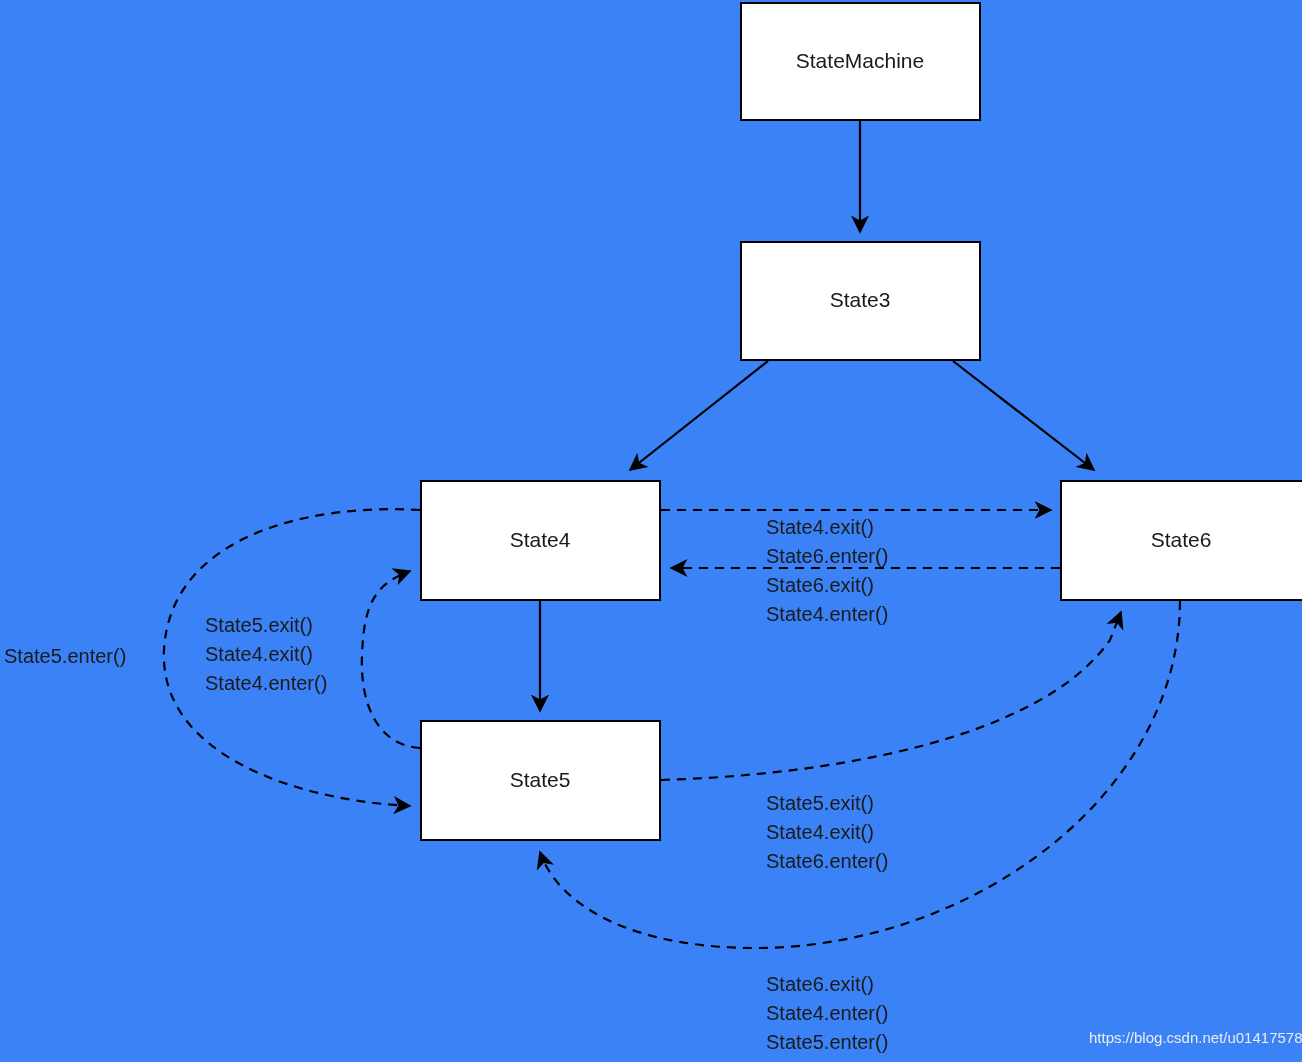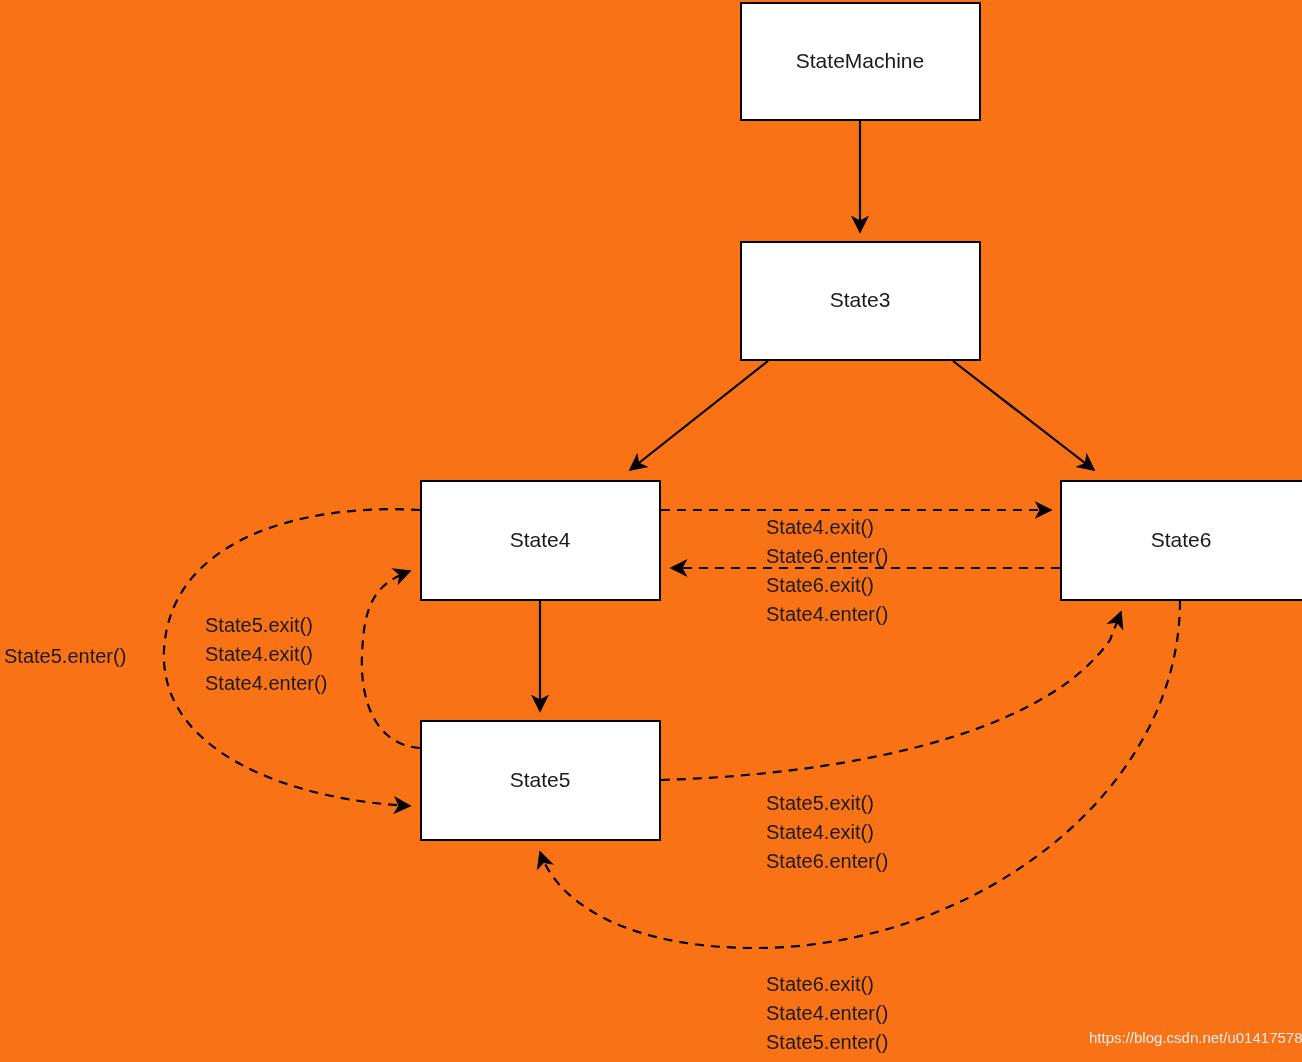--- a/index.html
+++ b/index.html
@@ -8,21 +8,21 @@
     padding: 0;
     background: #ffffff;
   }
   body {
     font-family: "Liberation Sans", sans-serif;
   }
   #diagram-root {
     position: relative;
     width: 1302px;
     height: 1062px;
-    background: #f97316;
+    background: #3b82f6;
     overflow: hidden;
   }
   #diagram-svg {
     position: absolute;
     top: 0;
     left: 0;
     width: 1302px;
     height: 1062px;
   }
   .node-box {

